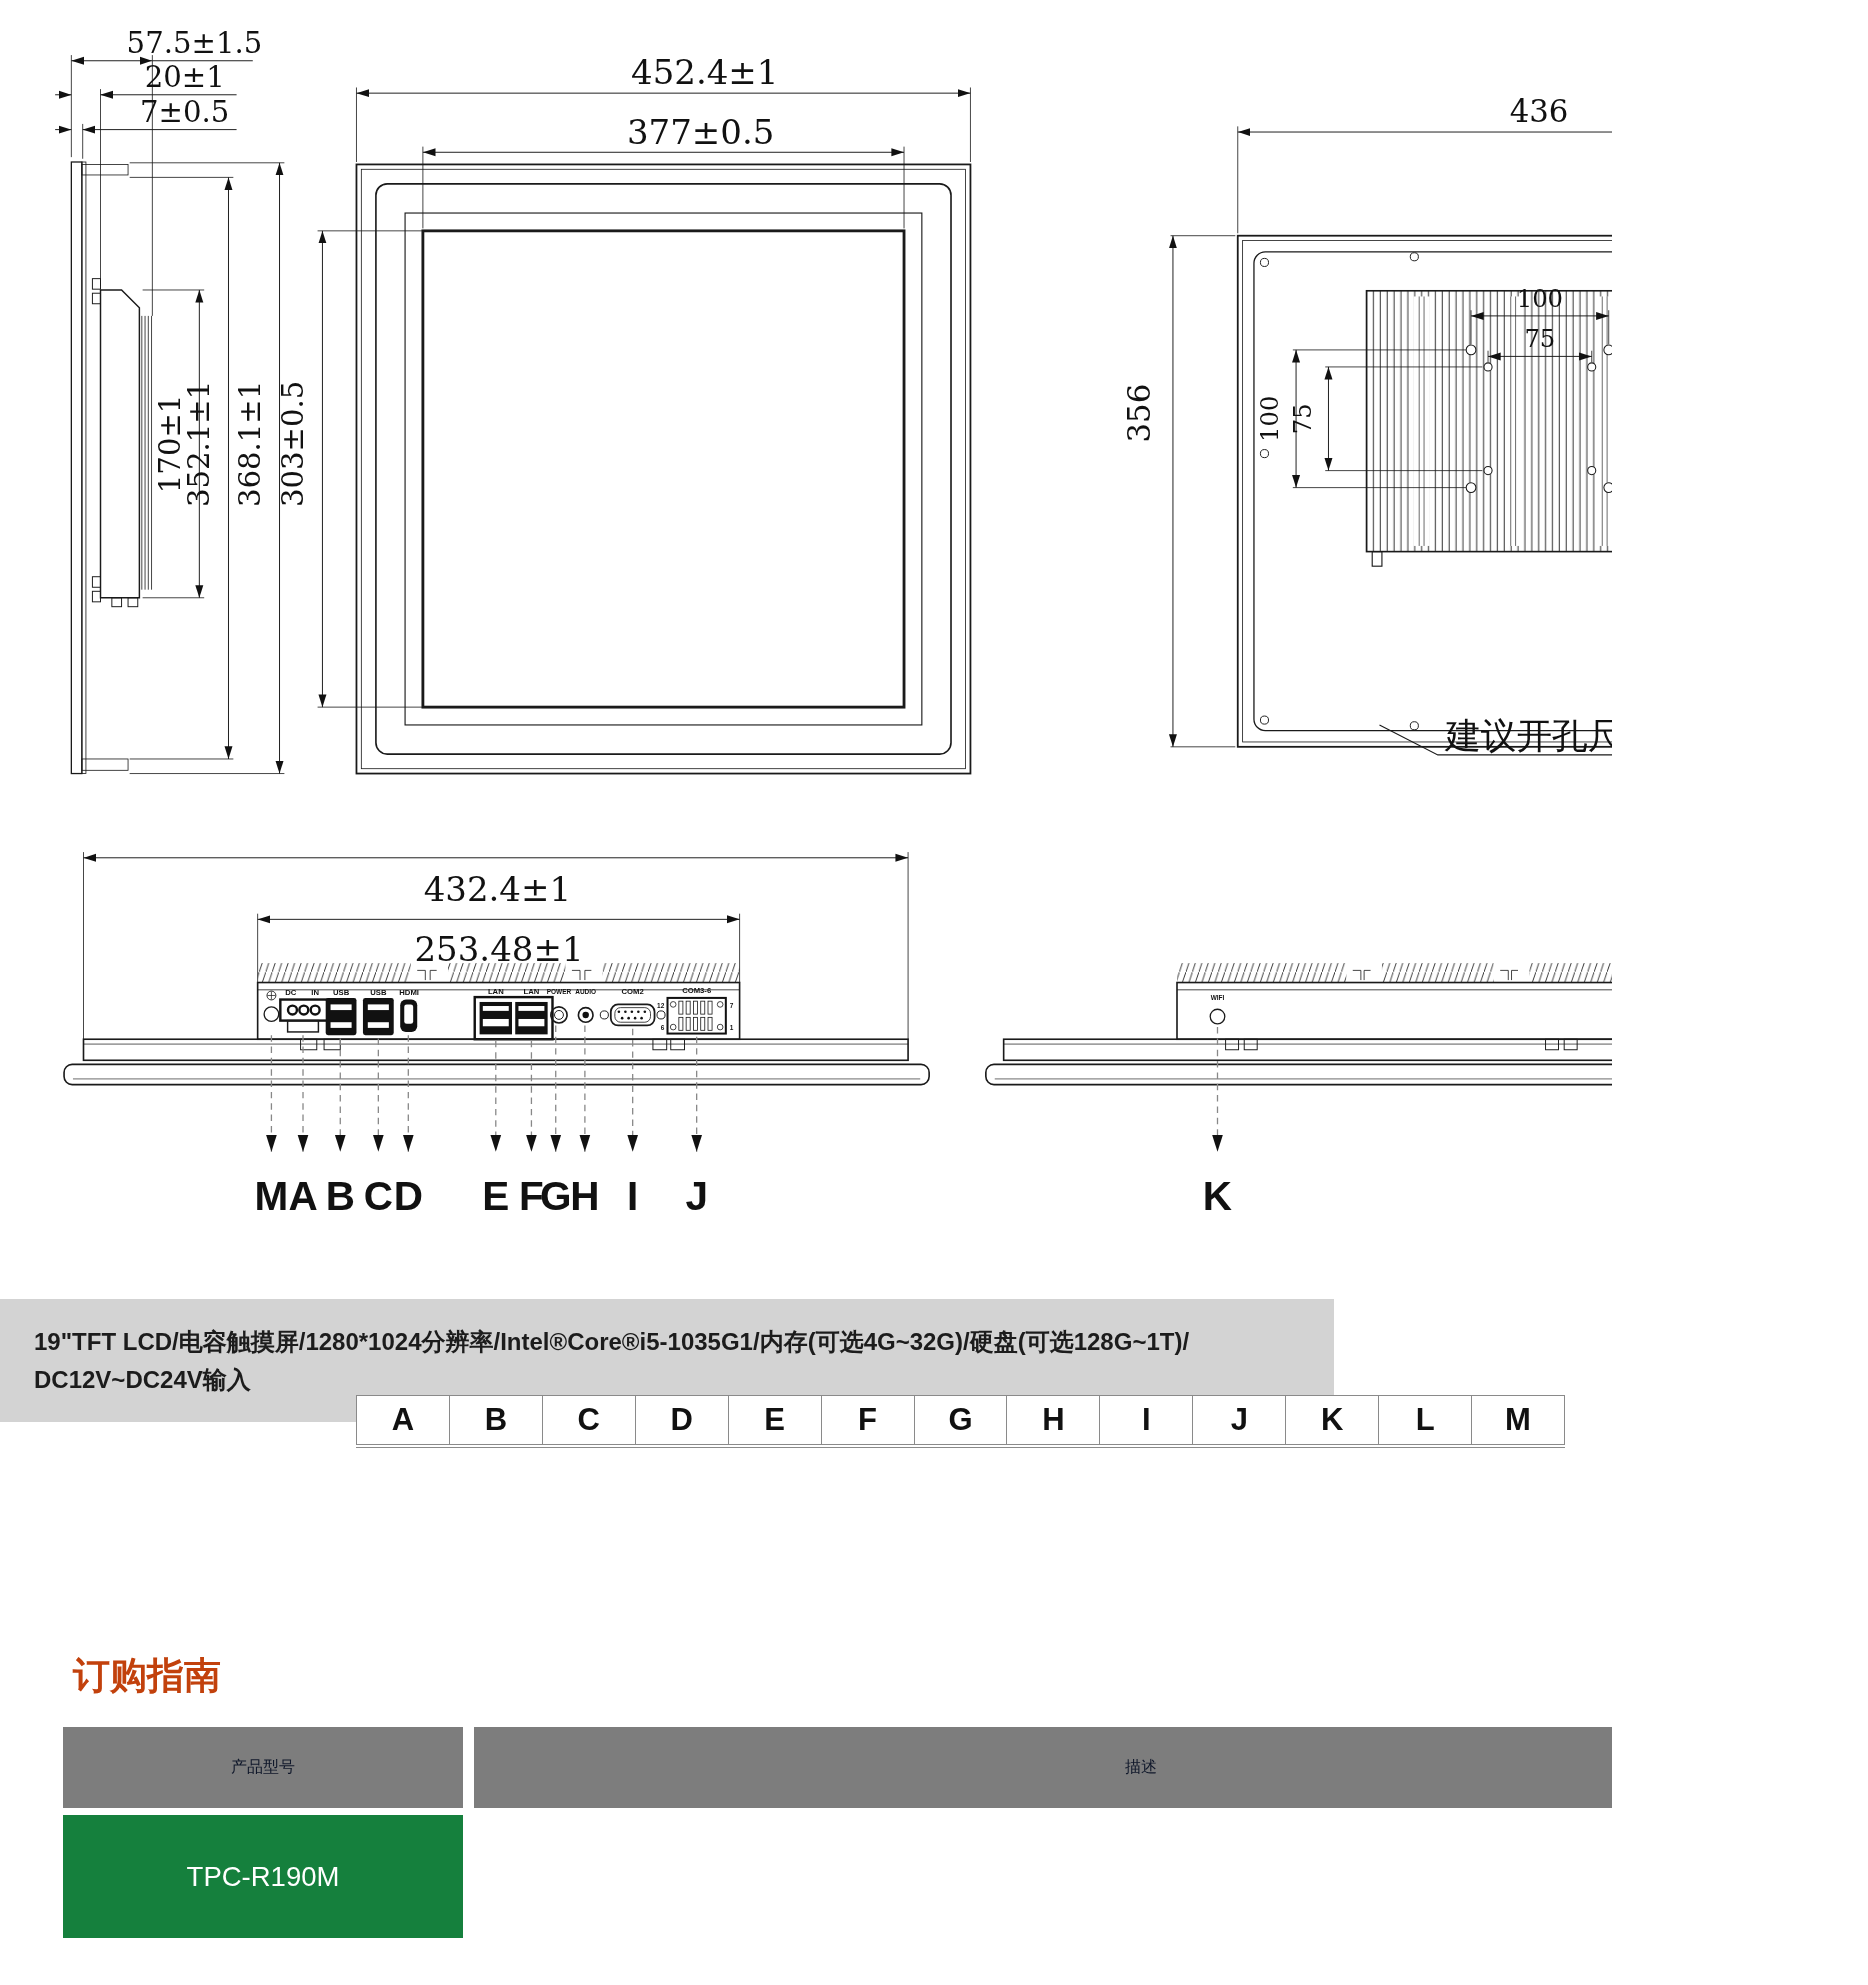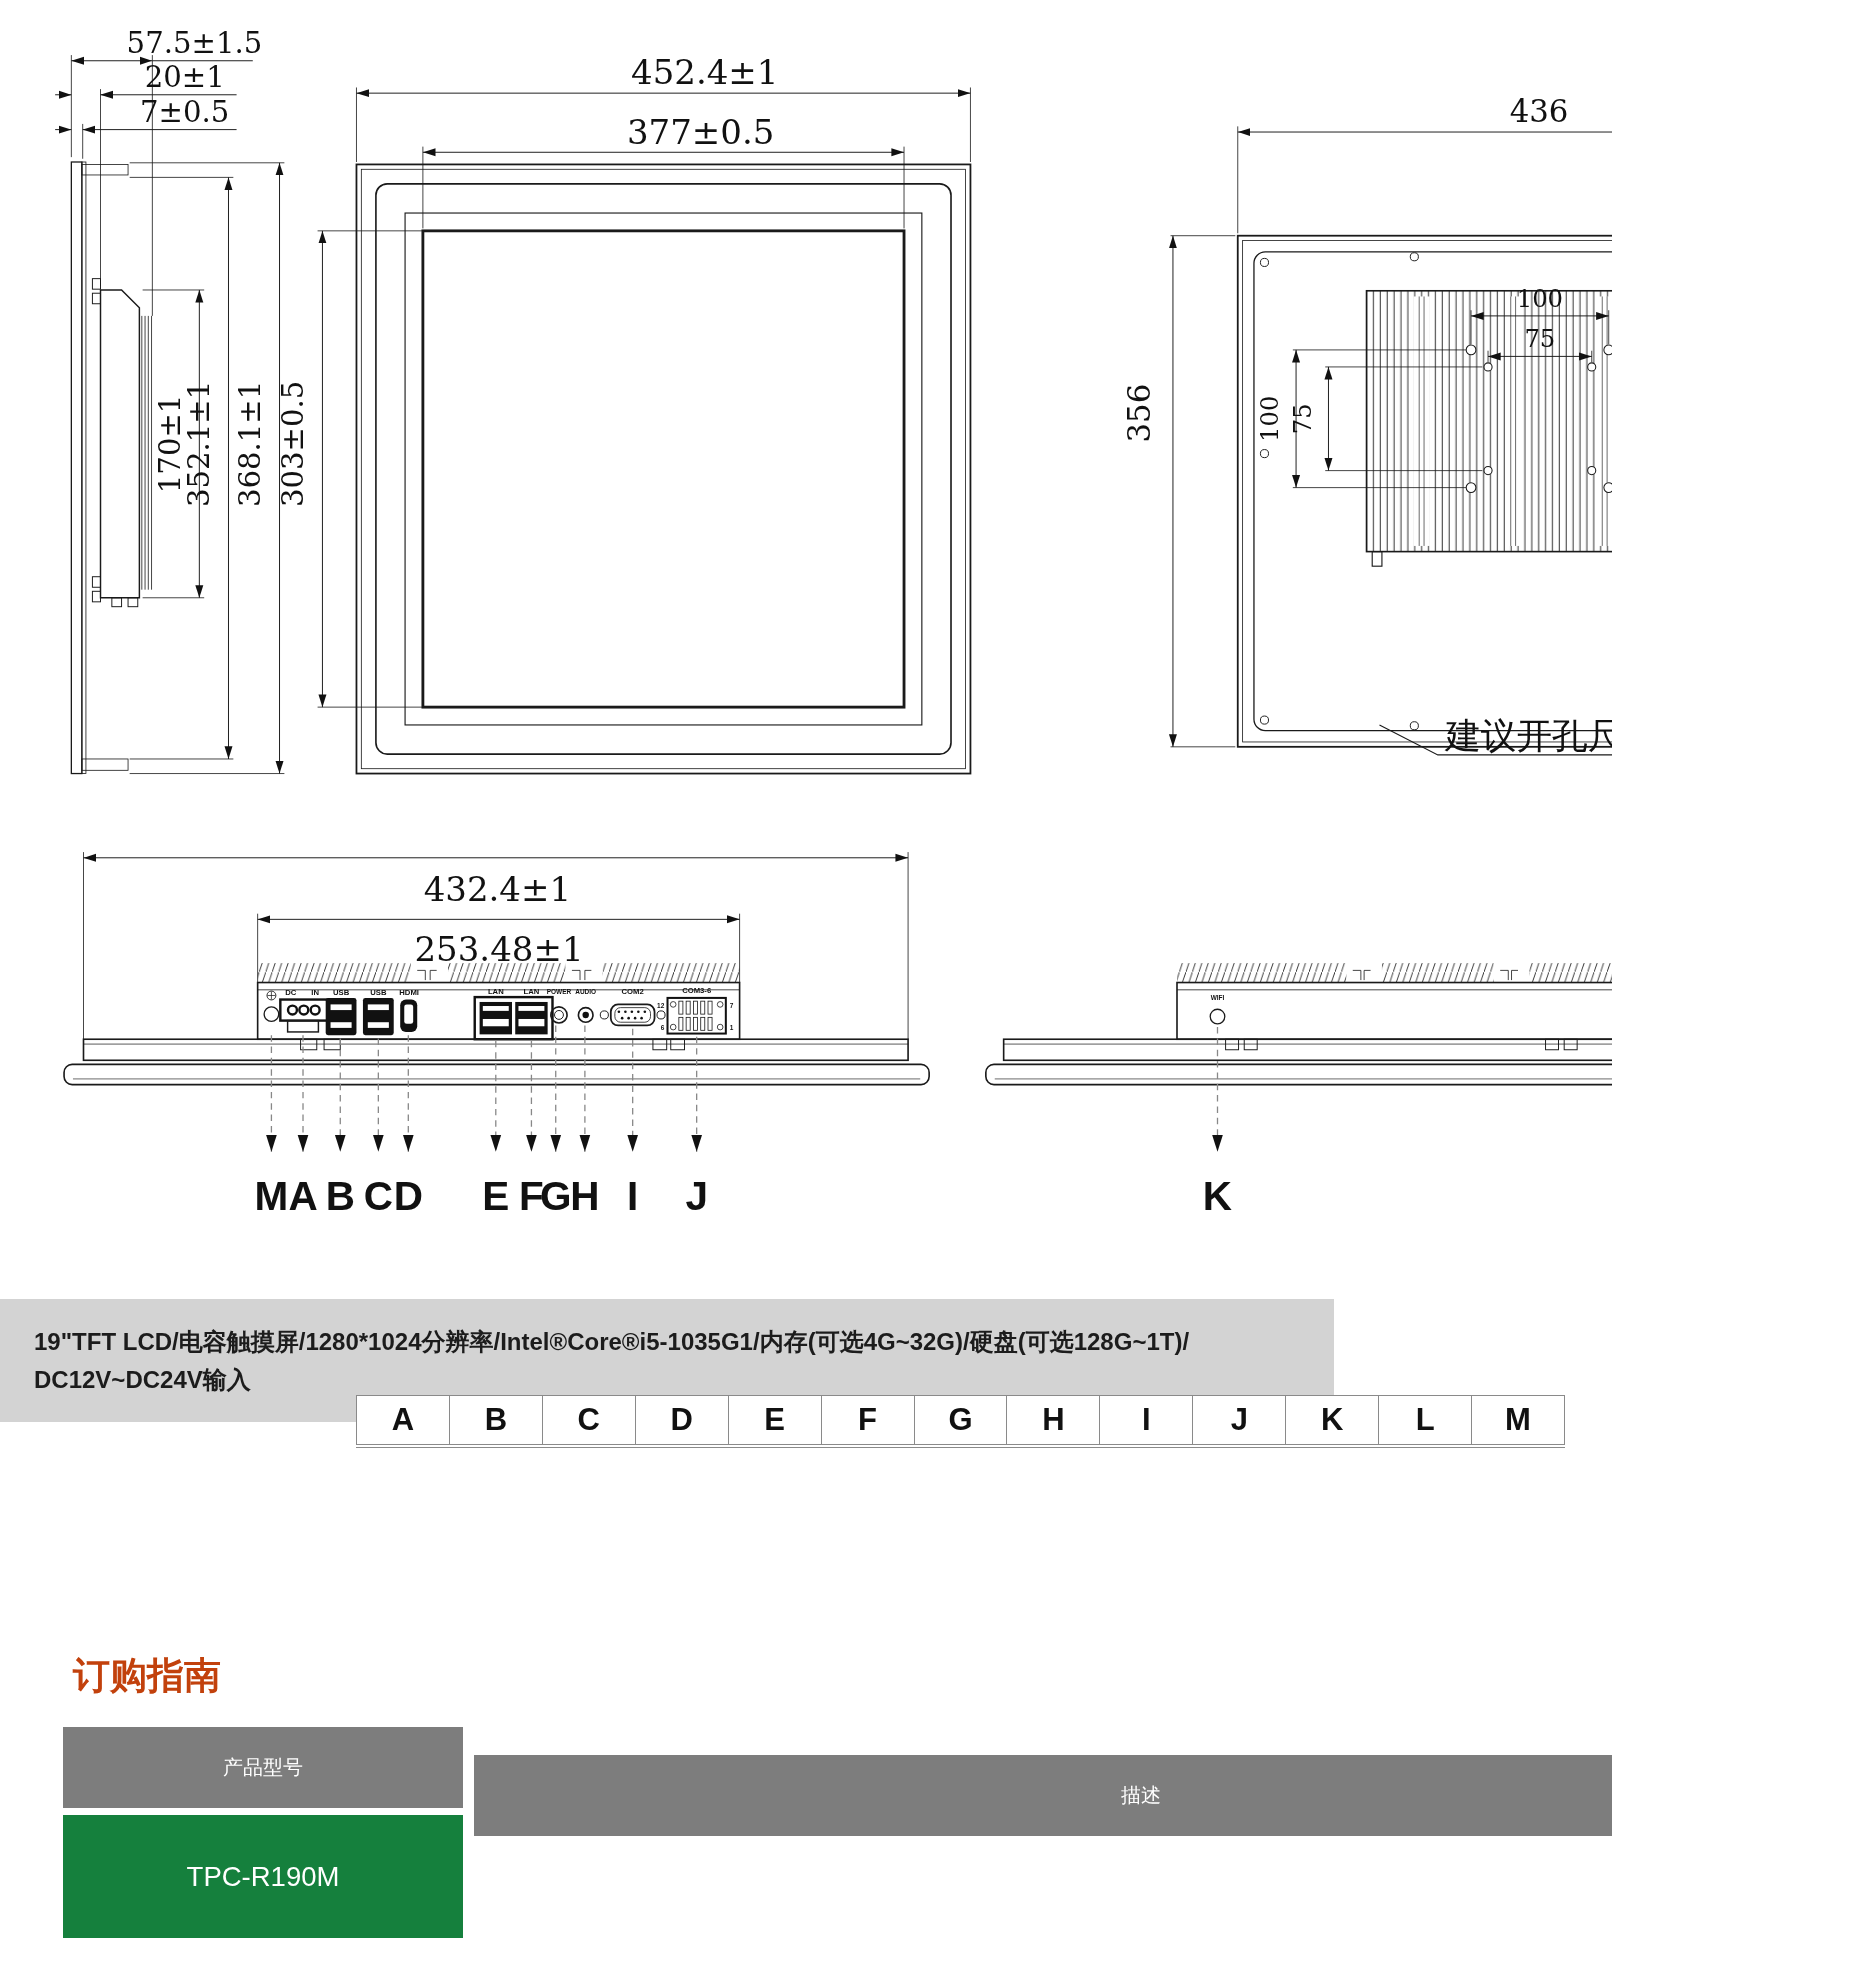--- a/index.html
+++ b/index.html
@@ -22,23 +22,23 @@
 
   
   .port-table{position:absolute;left:356px;top:1395px;width:1209px;border-collapse:collapse;table-layout:fixed;}
   .port-table td{border:1.6px solid #8a8a8a;text-align:center;vertical-align:middle;background:#fff;}
   .port-table tr.letters td{height:46px;font-size:31px;font-weight:bold;border-bottom:4px double #8a8a8a;}
   .port-table tr.ports td{height:73px;font-size:21px;font-weight:bold;white-space:pre-line;line-height:1.15;}
 
   
   .order-title{position:absolute;left:73px;top:1651px;font-size:37px;font-weight:bold;color:#c2410c;}
   .oc{position:absolute;display:flex;align-items:center;justify-content:center;}
-  .hdr{background:#7d7d7d;color:#ffffff;font-size:20px;}
+  .hdr{background:#7d7d7d;color:#0f172a;font-size:16px;}
   .cell-model-h{left:63px;top:1727px;width:400px;height:81px;}
-  .cell-desc-h{left:474px;top:1727px;width:1334px;height:81px;margin-top:28px;}
+  .cell-desc-h{left:474px;top:1727px;width:1334px;height:81px;}
   .cell-model{left:63px;top:1815px;width:400px;height:123px;background:#15803d;color:#fff;font-size:27.5px;}
   .cell-desc{left:474px;top:1815px;width:1334px;height:123px;background:#d3d3d3;color:#1c1c1c;
              font-size:24px;display:flex;flex-direction:column;justify-content:center;
              align-items:flex-start;padding:0 34px;box-sizing:border-box;line-height:1.55;font-weight:bold;}
 </style>
 </head>
 <body>
 
 <div class="page">
 

